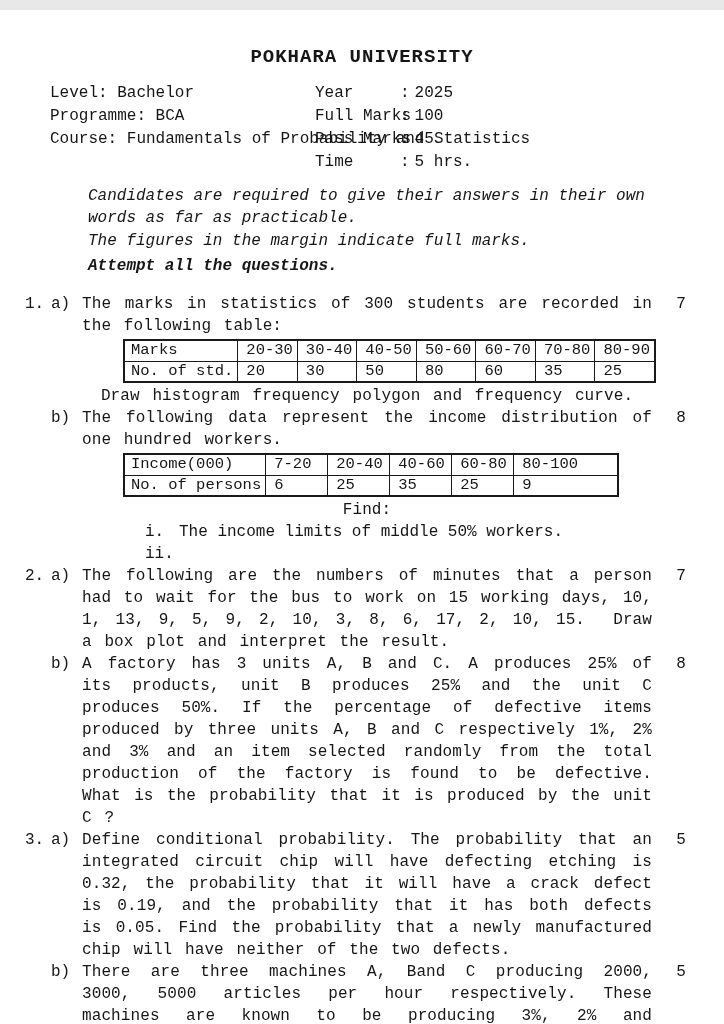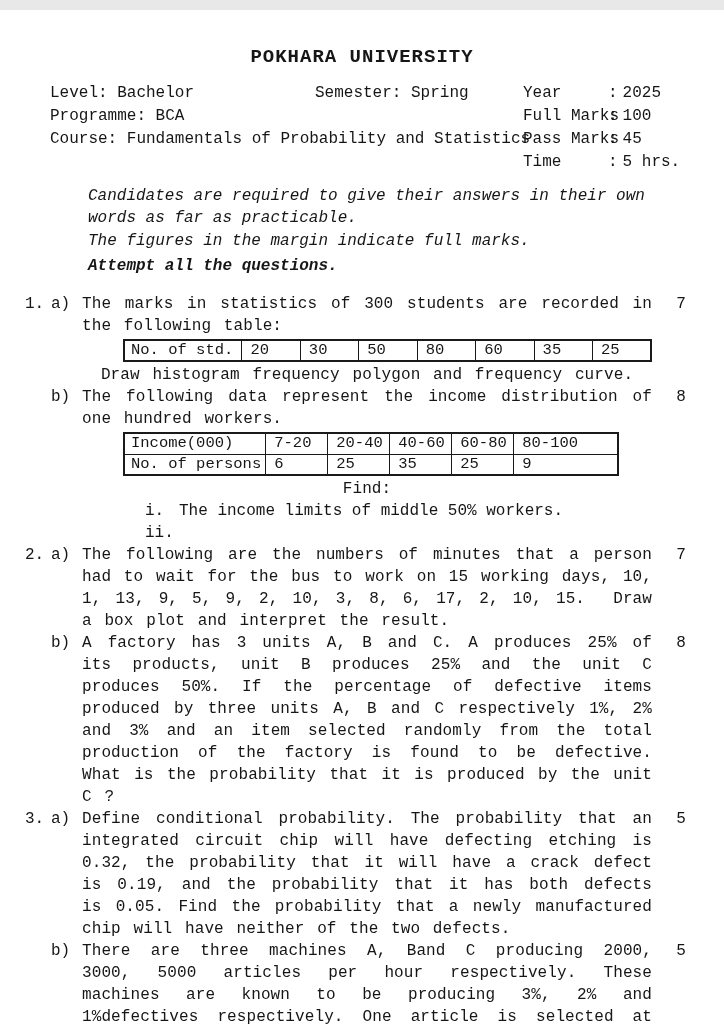--- a/index.html
+++ b/index.html
@@ -100,23 +100,20 @@
 <div class="page">
 
   <div class="title">POKHARA UNIVERSITY</div>
 
   <div class="header-info">
     <div class="hi-left">
       <div>Level: Bachelor</div>
       <div>Programme: BCA</div>
       <div>Course: Fundamentals of Probability and Statistics</div>
     </div>
-    <div class="hi-mid">
-      <div>Semester: Spring</div>
-    </div>
     <div class="hi-right">
       <div class="meta-row">
         <span class="meta-label">Year</span>
           <span class="meta-colon">:</span>
           <span class="meta-value">2025</span>
       </div>
       <div class="meta-row">
         <span class="meta-label">Full Marks</span>
           <span class="meta-colon">:</span>
           <span class="meta-value">100</span>
@@ -152,20 +149,30 @@
             <col style="width:118px">
               <col style="width:59px">
               <col style="width:59px">
               <col style="width:59px">
               <col style="width:59px">
               <col style="width:59px">
               <col style="width:59px">
               <col style="width:59px">
           </colgroup>
           <tbody>
+              <tr>
+            <td class="c0">Marks</td>
+            <td>20-30</td>
+            <td>30-40</td>
+            <td>40-50</td>
+            <td>50-60</td>
+            <td>60-70</td>
+            <td>70-80</td>
+            <td>80-90</td>
+          </tr>
           <tr>
             <td class="c0">No. of std.</td>
             <td>20</td>
             <td>30</td>
             <td>50</td>
             <td>80</td>
             <td>60</td>
             <td>35</td>
             <td>25</td>
           </tr>

